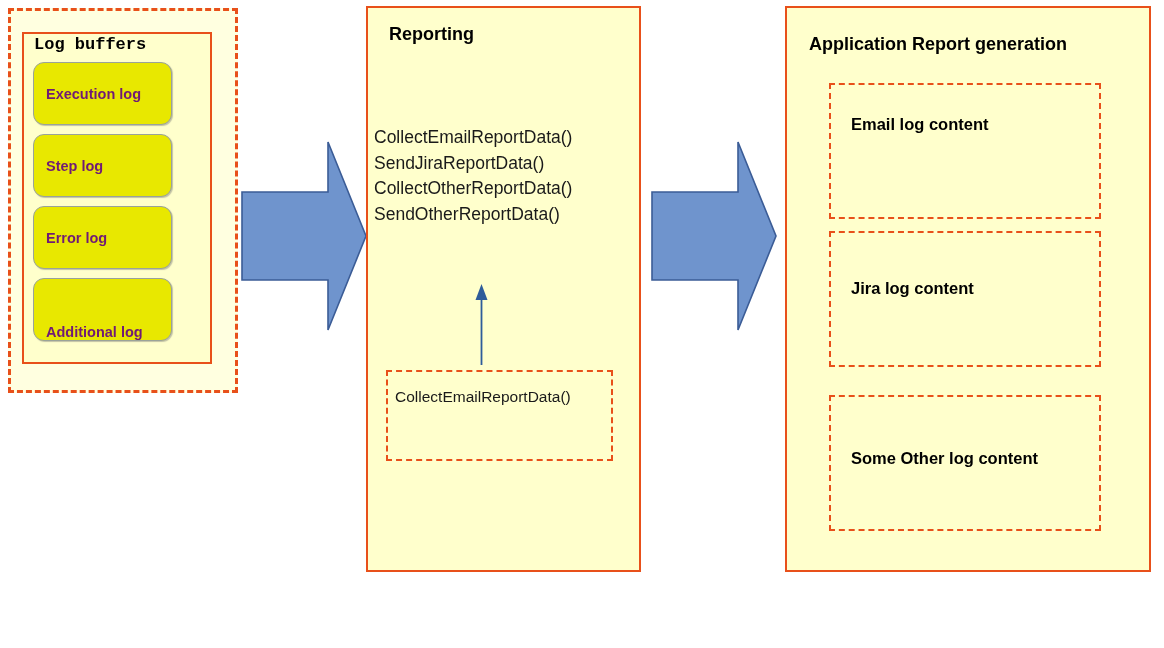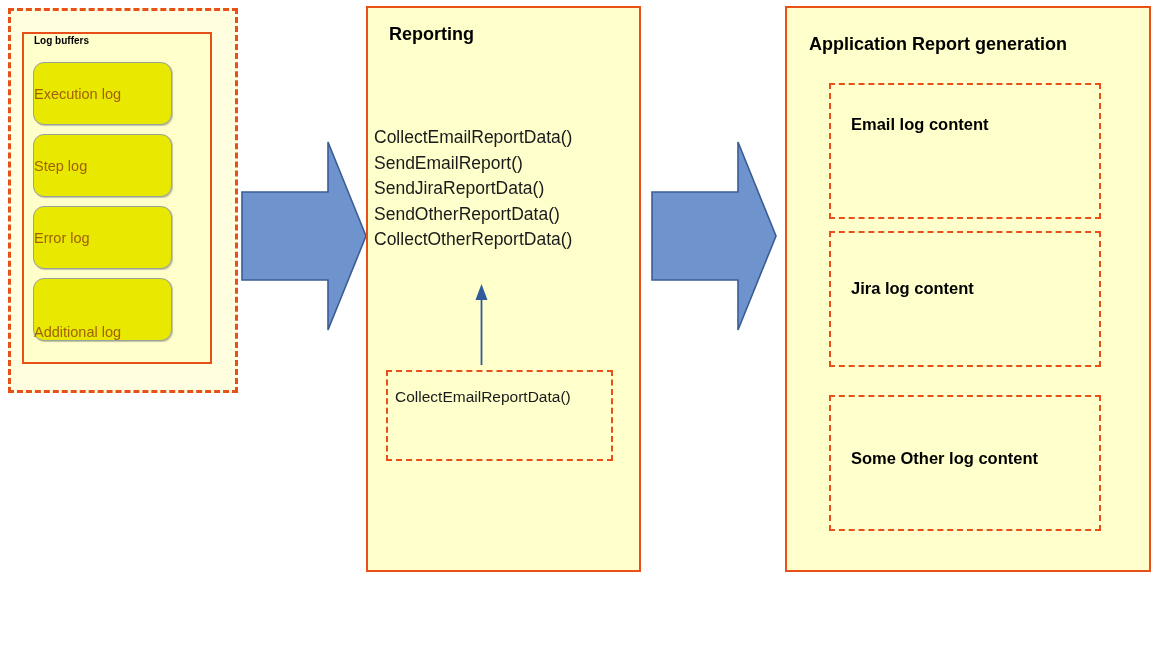--- a/index.html
+++ b/index.html
@@ -51,39 +51,41 @@
   }
   #log-buffers-box {
     left: 22px;
     top: 32px;
     width: 190px;
     height: 332px;
   }
   #log-buffers-title {
     left: 34px;
     top: 35px;
-    font-size: 10px;
+    font-size: 17px;
+    font-family: Liberation Mono, monospace;
   }
   .log-chip {
     position: absolute;
     left: 33px;
     width: 139px;
     height: 63px;
     background: #e8e800;
     border: 1px solid #9aa39a;
     border-radius: 11px;
     box-sizing: border-box;
     display: flex;
     align-items: center;
     box-shadow: 1px 1px 1px rgba(120,120,120,0.45);
   }
   .log-chip span {
+    padding-left: 12px;
     font-size: 14.5px;
-    font-weight: normal;
-    color: #a16207;
+    font-weight: bold;
+    color: #701a75;
     white-space: nowrap;
   }
   #chip-0 { top: 62px; }
   #chip-1 { top: 134px; }
   #chip-2 { top: 206px; }
   #chip-3 { top: 278px; align-items: flex-end; }
 
   
   #reporting-panel {
     left: 366px;
@@ -197,24 +199,23 @@
 <svg class="block-arrow" id="block-arrow-1" viewBox="0 0 128 192">
   <polygon points="2,52 88,52 88,2 126,96 88,190 88,140 2,140" fill="#6f94cd" stroke="#3b5c96" stroke-width="1.6" stroke-linejoin="miter"></polygon>
 </svg>
 
 <div class="panel-solid" id="reporting-panel"></div>
 
 <div class="panel-title" id="reporting-title">Reporting</div>
 
 <div id="reporting-functions">
   <div>CollectEmailReportData()</div>
-  <div>SendEmailReport()</div>
   <div>SendJiraReportData()</div>
+  <div>CollectOtherReportData()</div>
   <div>SendOtherReportData()</div>
-  <div>CollectOtherReportData()</div>
 </div>
 
 <svg id="format-arrow" viewBox="0 0 24 82">
   <line x1="11.5" y1="82" x2="11.5" y2="14" stroke="#2e5c9a" stroke-width="1.8"></line>
   <polygon points="11.5,1 5.5,17 17.5,17" fill="#2e5c9a"></polygon>
 </svg>
 
 <div class="inner-dashed" id="format-routines-box"></div>
 <div id="format-routines-label">CollectEmailReportData()</div>
 

